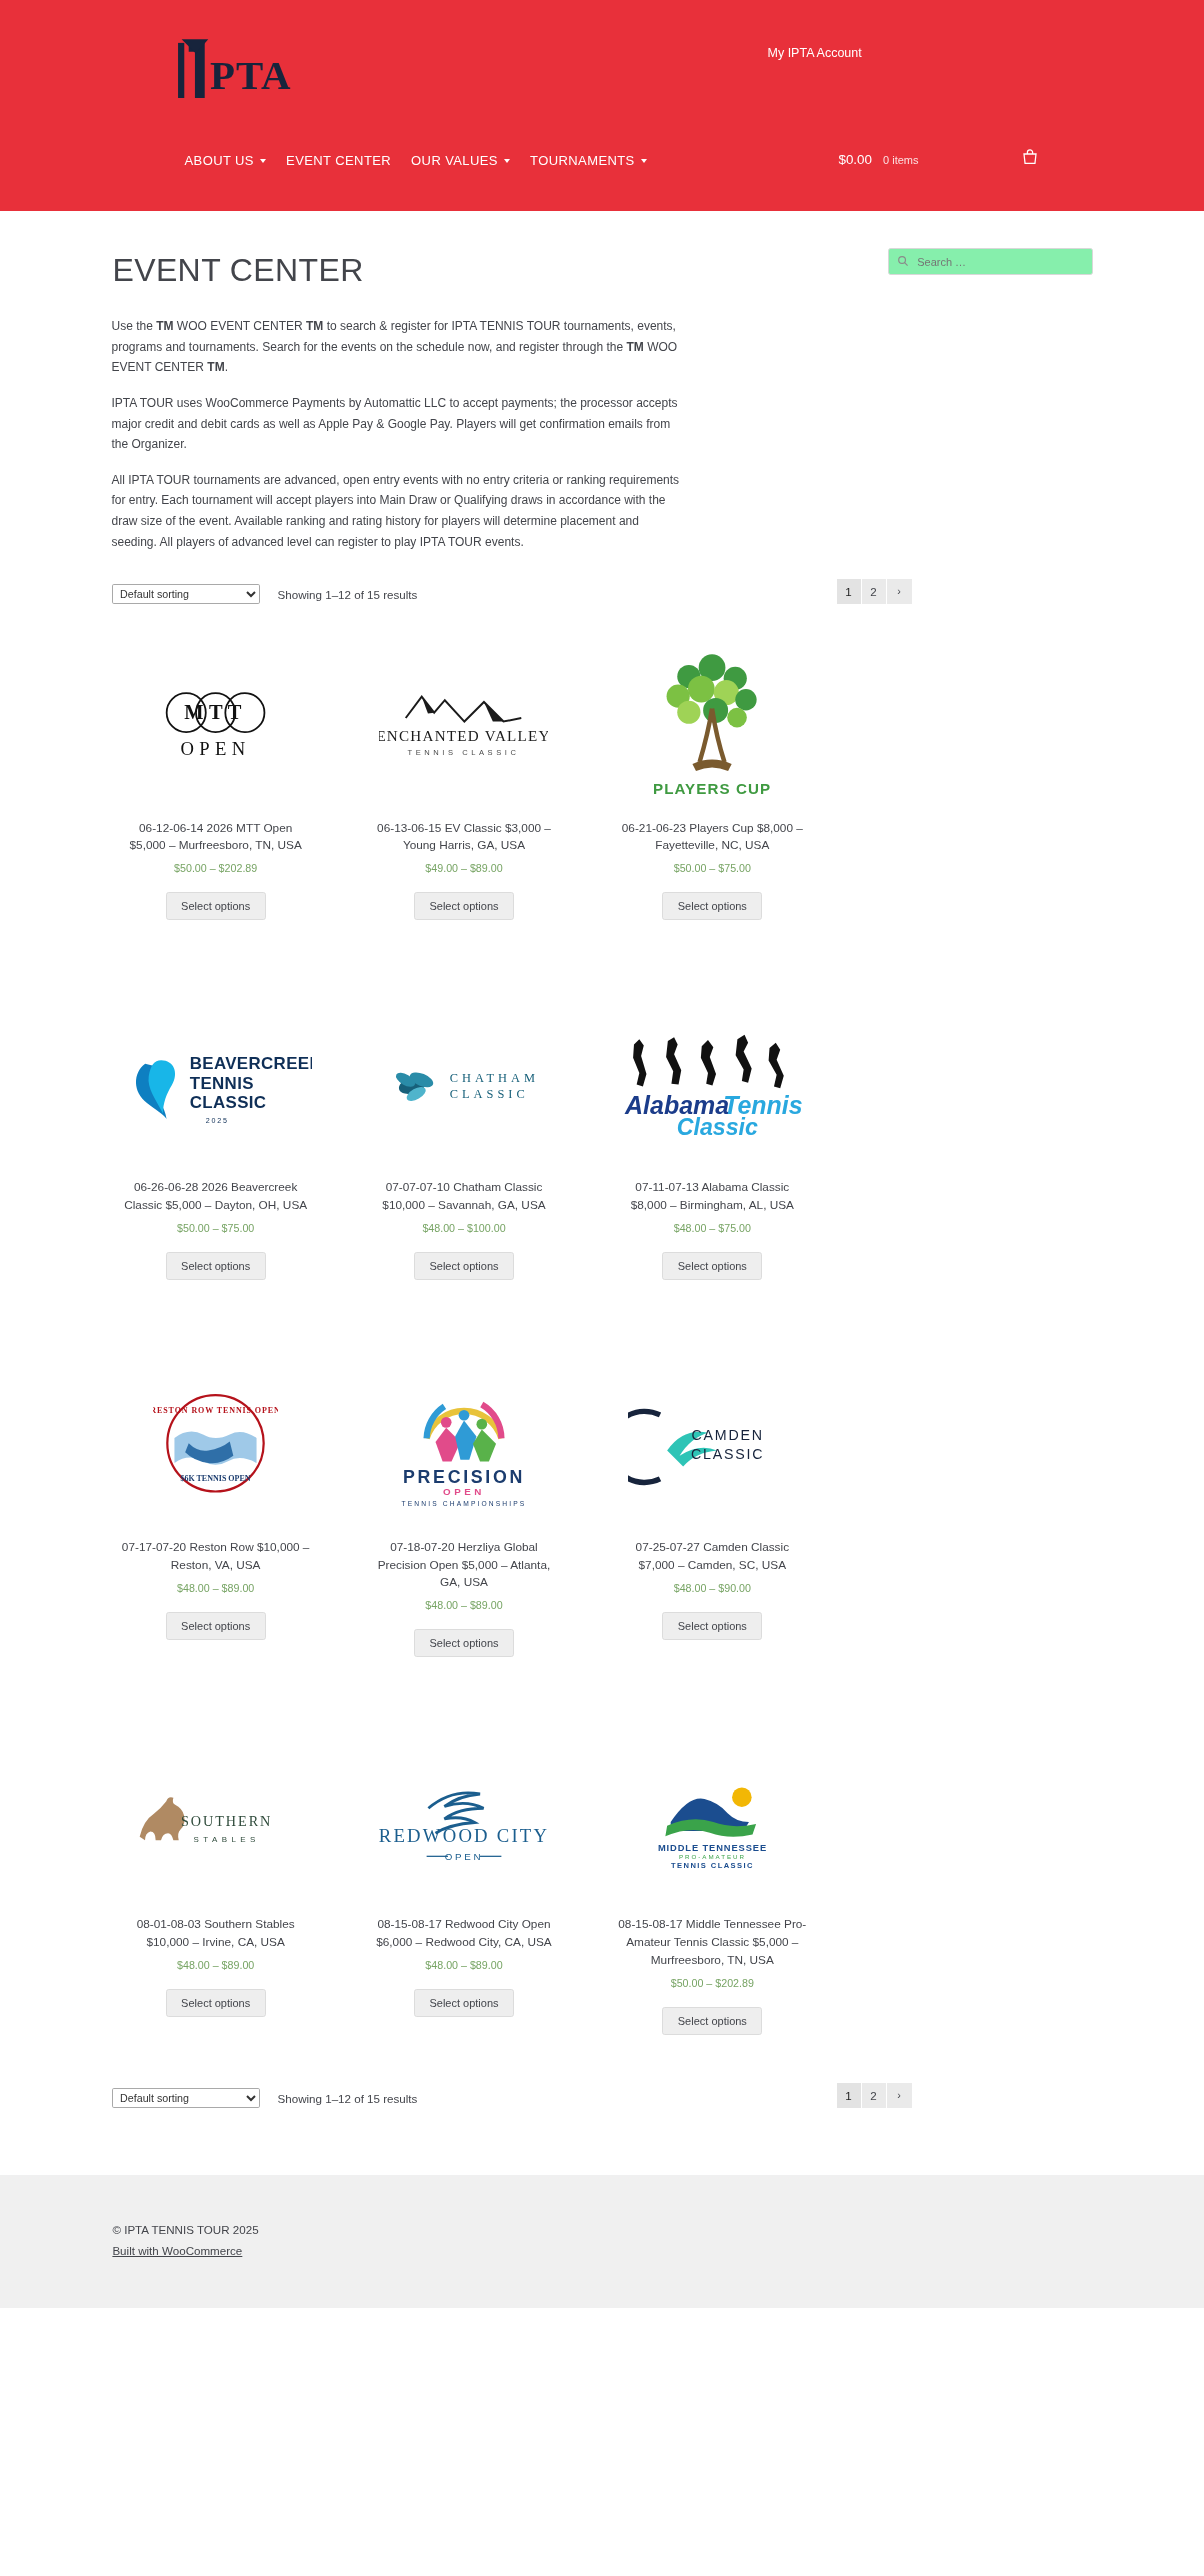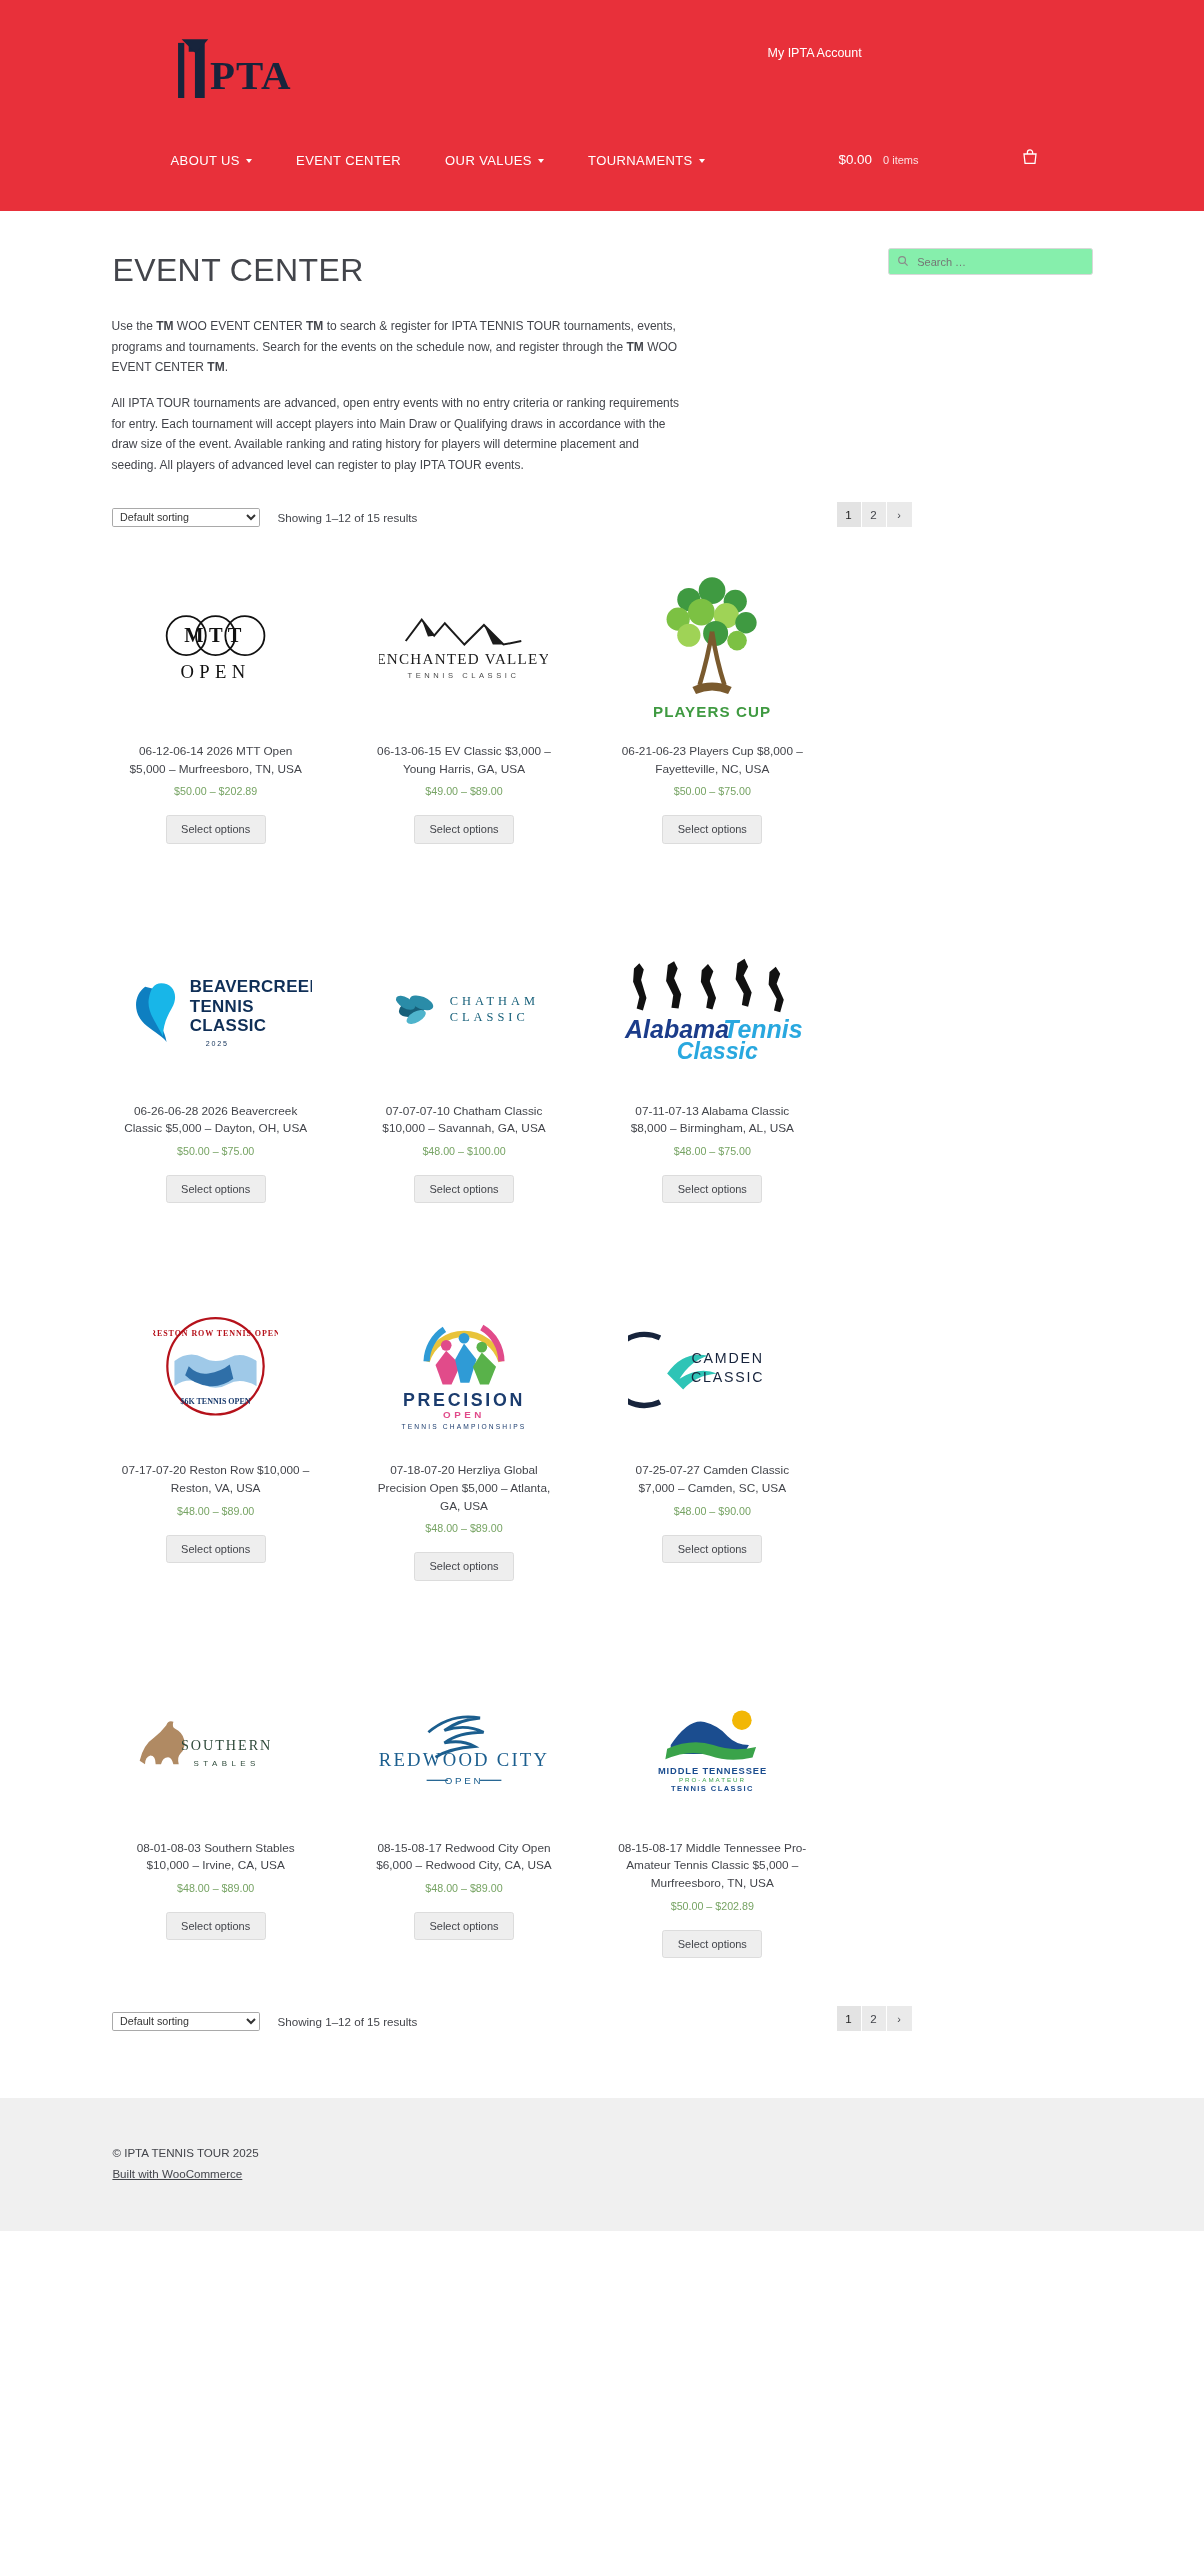--- a/index.html
+++ b/index.html
@@ -34,24 +34,24 @@
   .account-link {
     position:absolute;
     left:656px; top:46px;
     color:#ffffff;
     font-size:12.5px;
     text-decoration:none;
   }
 
   .main-nav {
     position:absolute;
-    left:59px; top:153px;
-    display:flex;
-    align-items:center;
-    gap:44px;
+    left:73px; top:153px;
+    display:flex;
+    align-items:center;
+    gap:20px;
   }
   .nav-item {
     color:#ffffff;
     font-size:13px;
     letter-spacing:0.4px;
     text-decoration:none;
     display:flex;
     align-items:center;
     gap:6.2px;
     white-space:nowrap;
@@ -317,20 +317,21 @@
           </svg>
         </span>
         <input type="text" placeholder="Search …" style="">
       </form>
     </div>
 
     <h1 class="page-title">EVENT CENTER</h1>
 
     <div class="intro">
       <p>Use the <b>TM</b> WOO EVENT CENTER <b>TM</b> to search &amp; register for IPTA TENNIS TOUR tournaments, events, programs and tournaments. Search for the events on the schedule now, and register through the <b>TM</b> WOO EVENT CENTER <b>TM</b>.</p>
+      <p>IPTA TOUR uses WooCommerce Payments by Automattic LLC to accept payments; the processor accepts major credit and debit cards as well as Apple Pay &amp; Google Pay. Players will get confirmation emails from the Organizer.</p>
       <p>All IPTA TOUR tournaments are advanced, open entry events with no entry criteria or ranking requirements for entry. Each tournament will accept players into Main Draw or Qualifying draws in accordance with the draw size of the event. Available ranking and rating history for players will determine placement and seeding. All players of advanced level can register to play IPTA TOUR events.</p>
     </div>
 
     <div class="toolbar top">
       <select class="sort-select">
         <option>Default sorting</option>
         <option>Sort by popularity</option>
         <option>Sort by average rating</option>
         <option>Sort by latest</option>
         <option>Sort by price: low to high</option>

